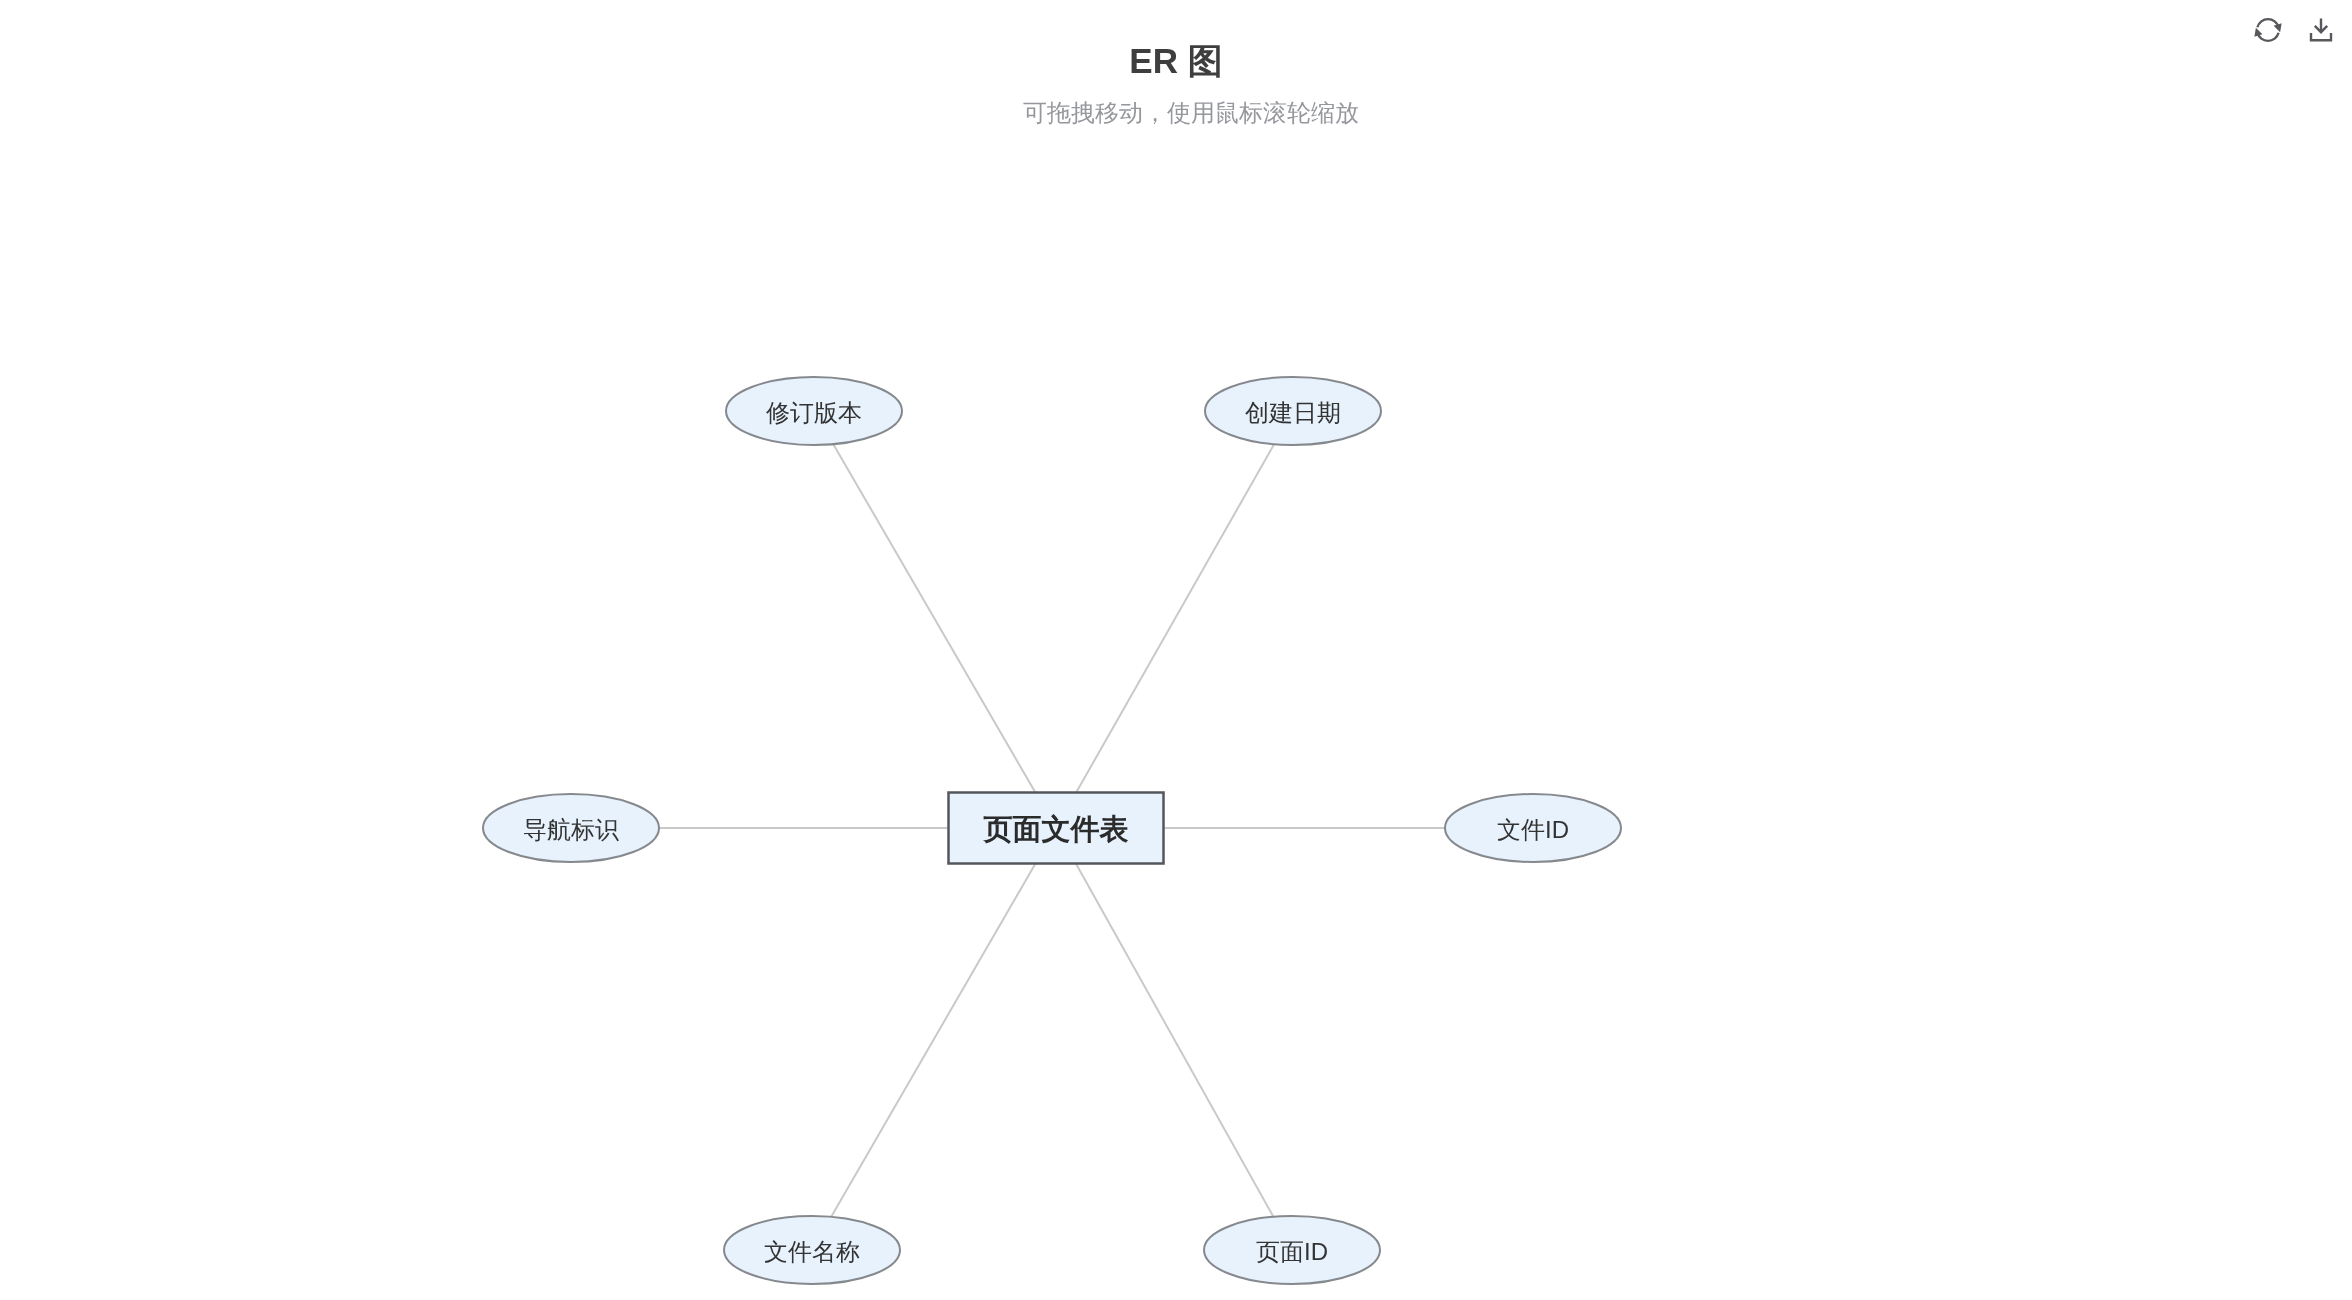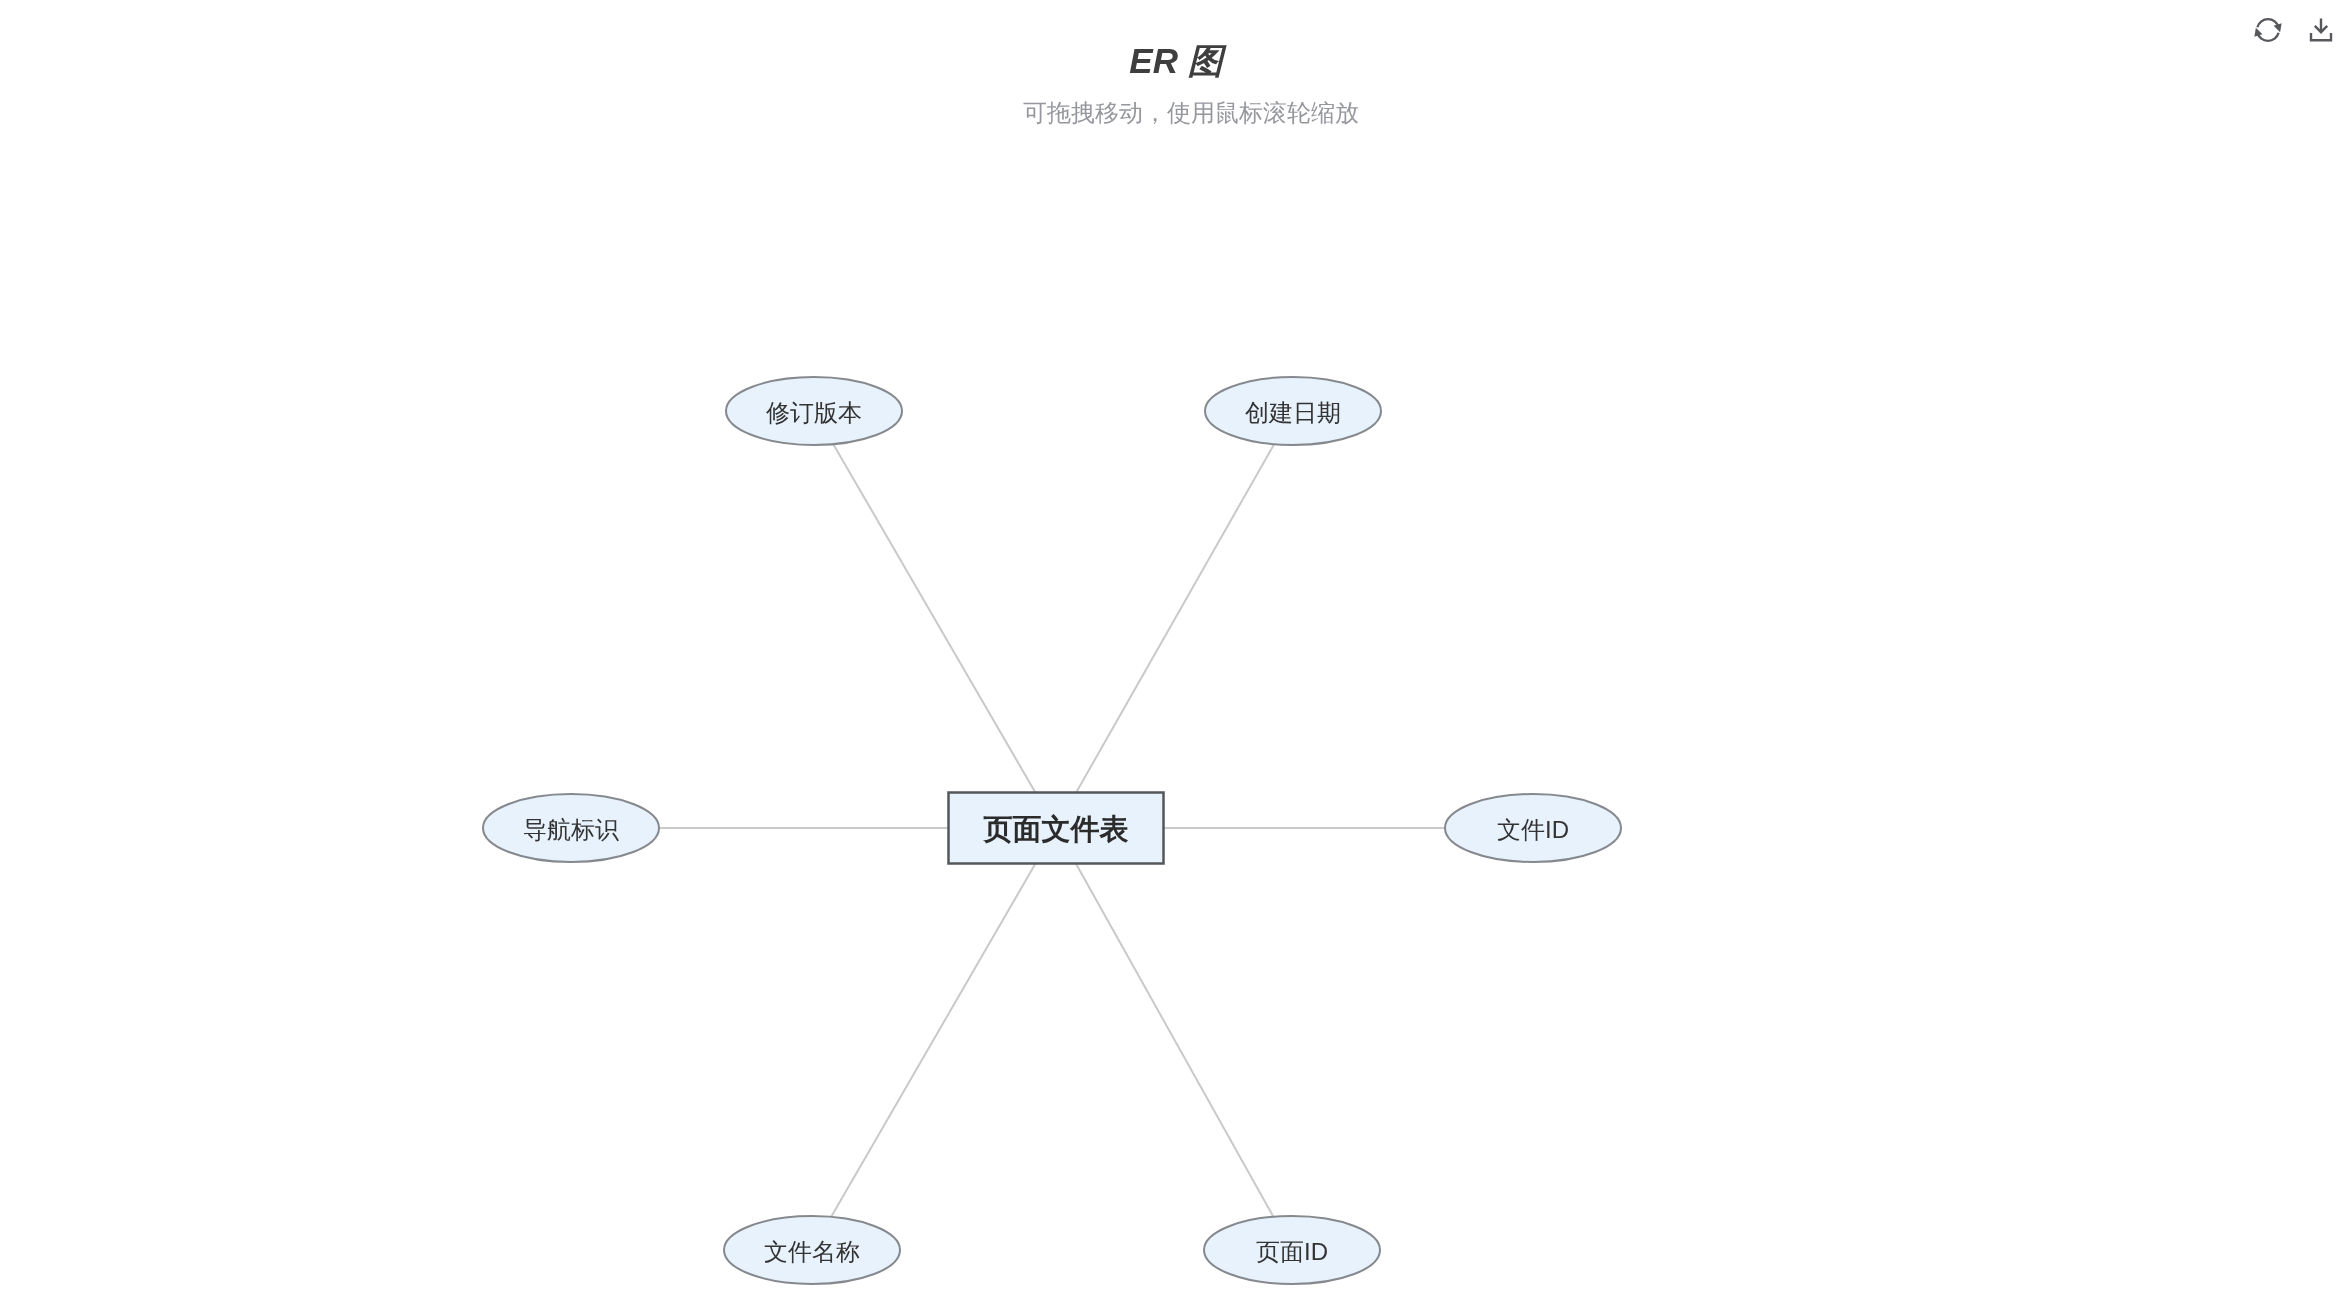--- a/index.html
+++ b/index.html
@@ -59,21 +59,20 @@
   g.node{cursor:move;}
 
   .title{
     position:absolute;
     top:42px;left:0;width:100%;
     text-align:center;
     font-size:35px;
     line-height:1.1;
     font-weight:700;
     color:var(--title-color);
-    font-style:italic;
   }
   .subtitle{
     position:absolute;
     top:99px;left:15px;width:100%;
     text-align:center;
     font-size:24px;
     line-height:1.2;
     color:var(--subtitle-color);
   }
   .toolbar{

